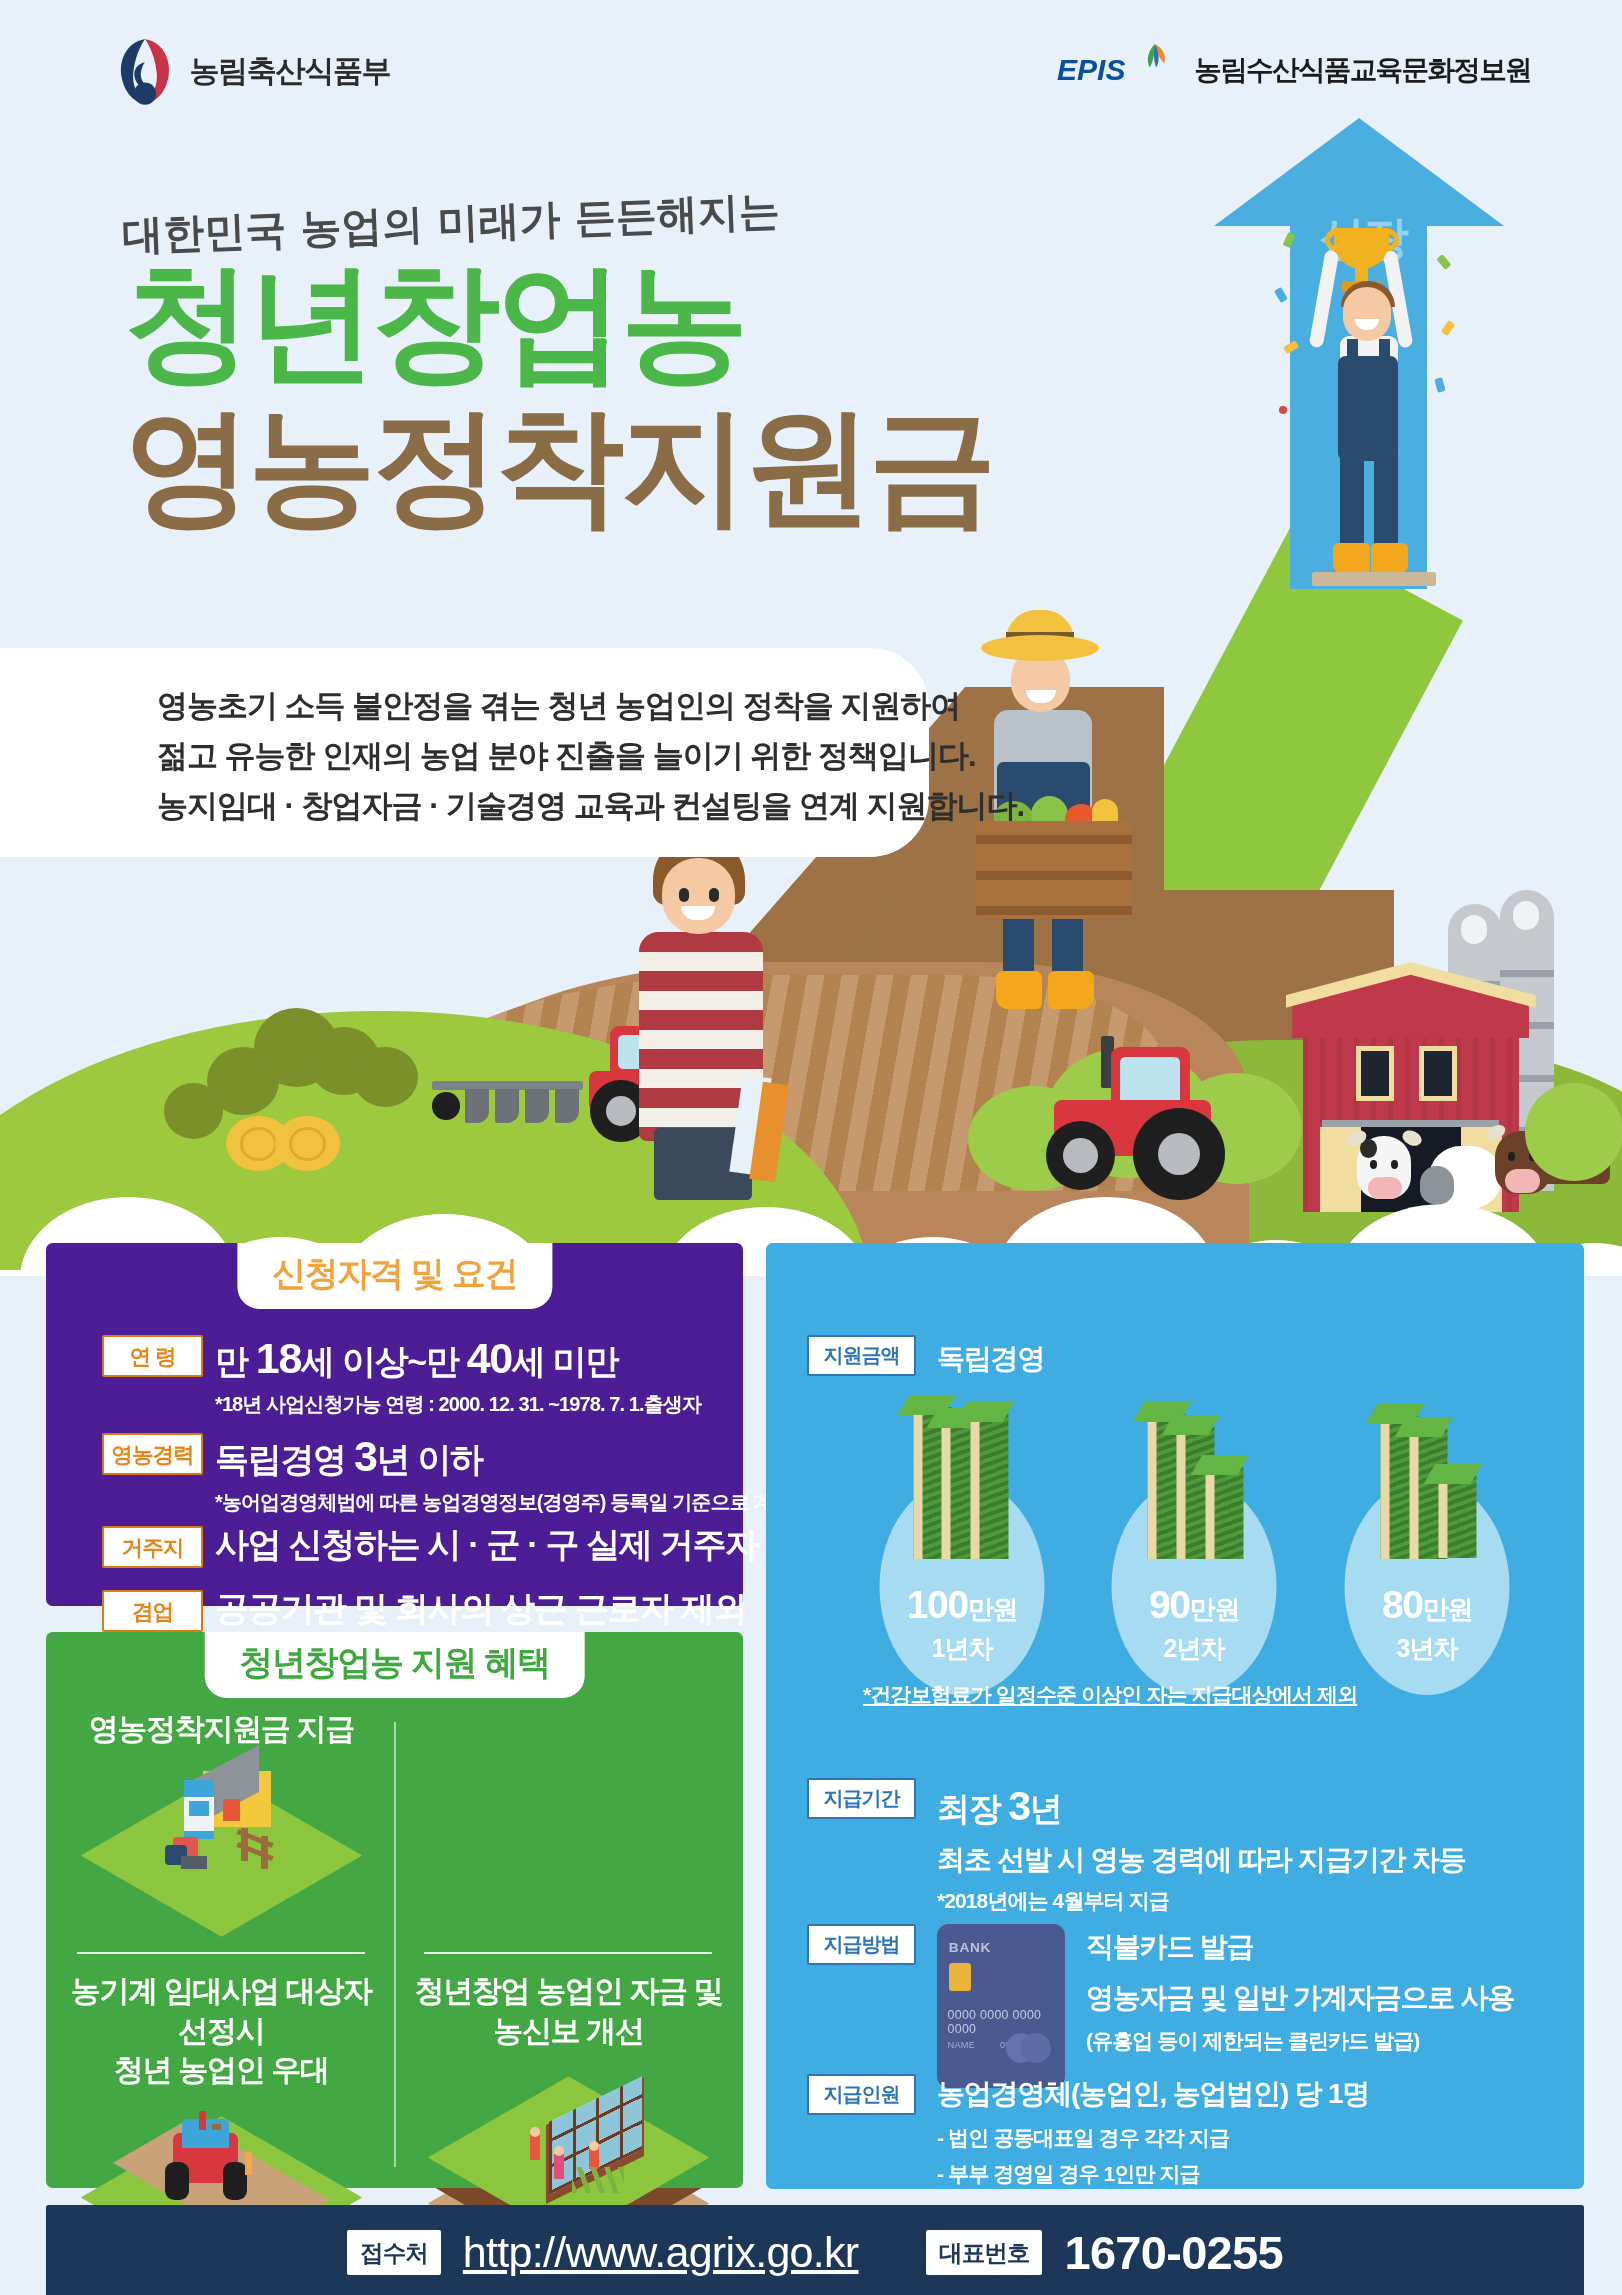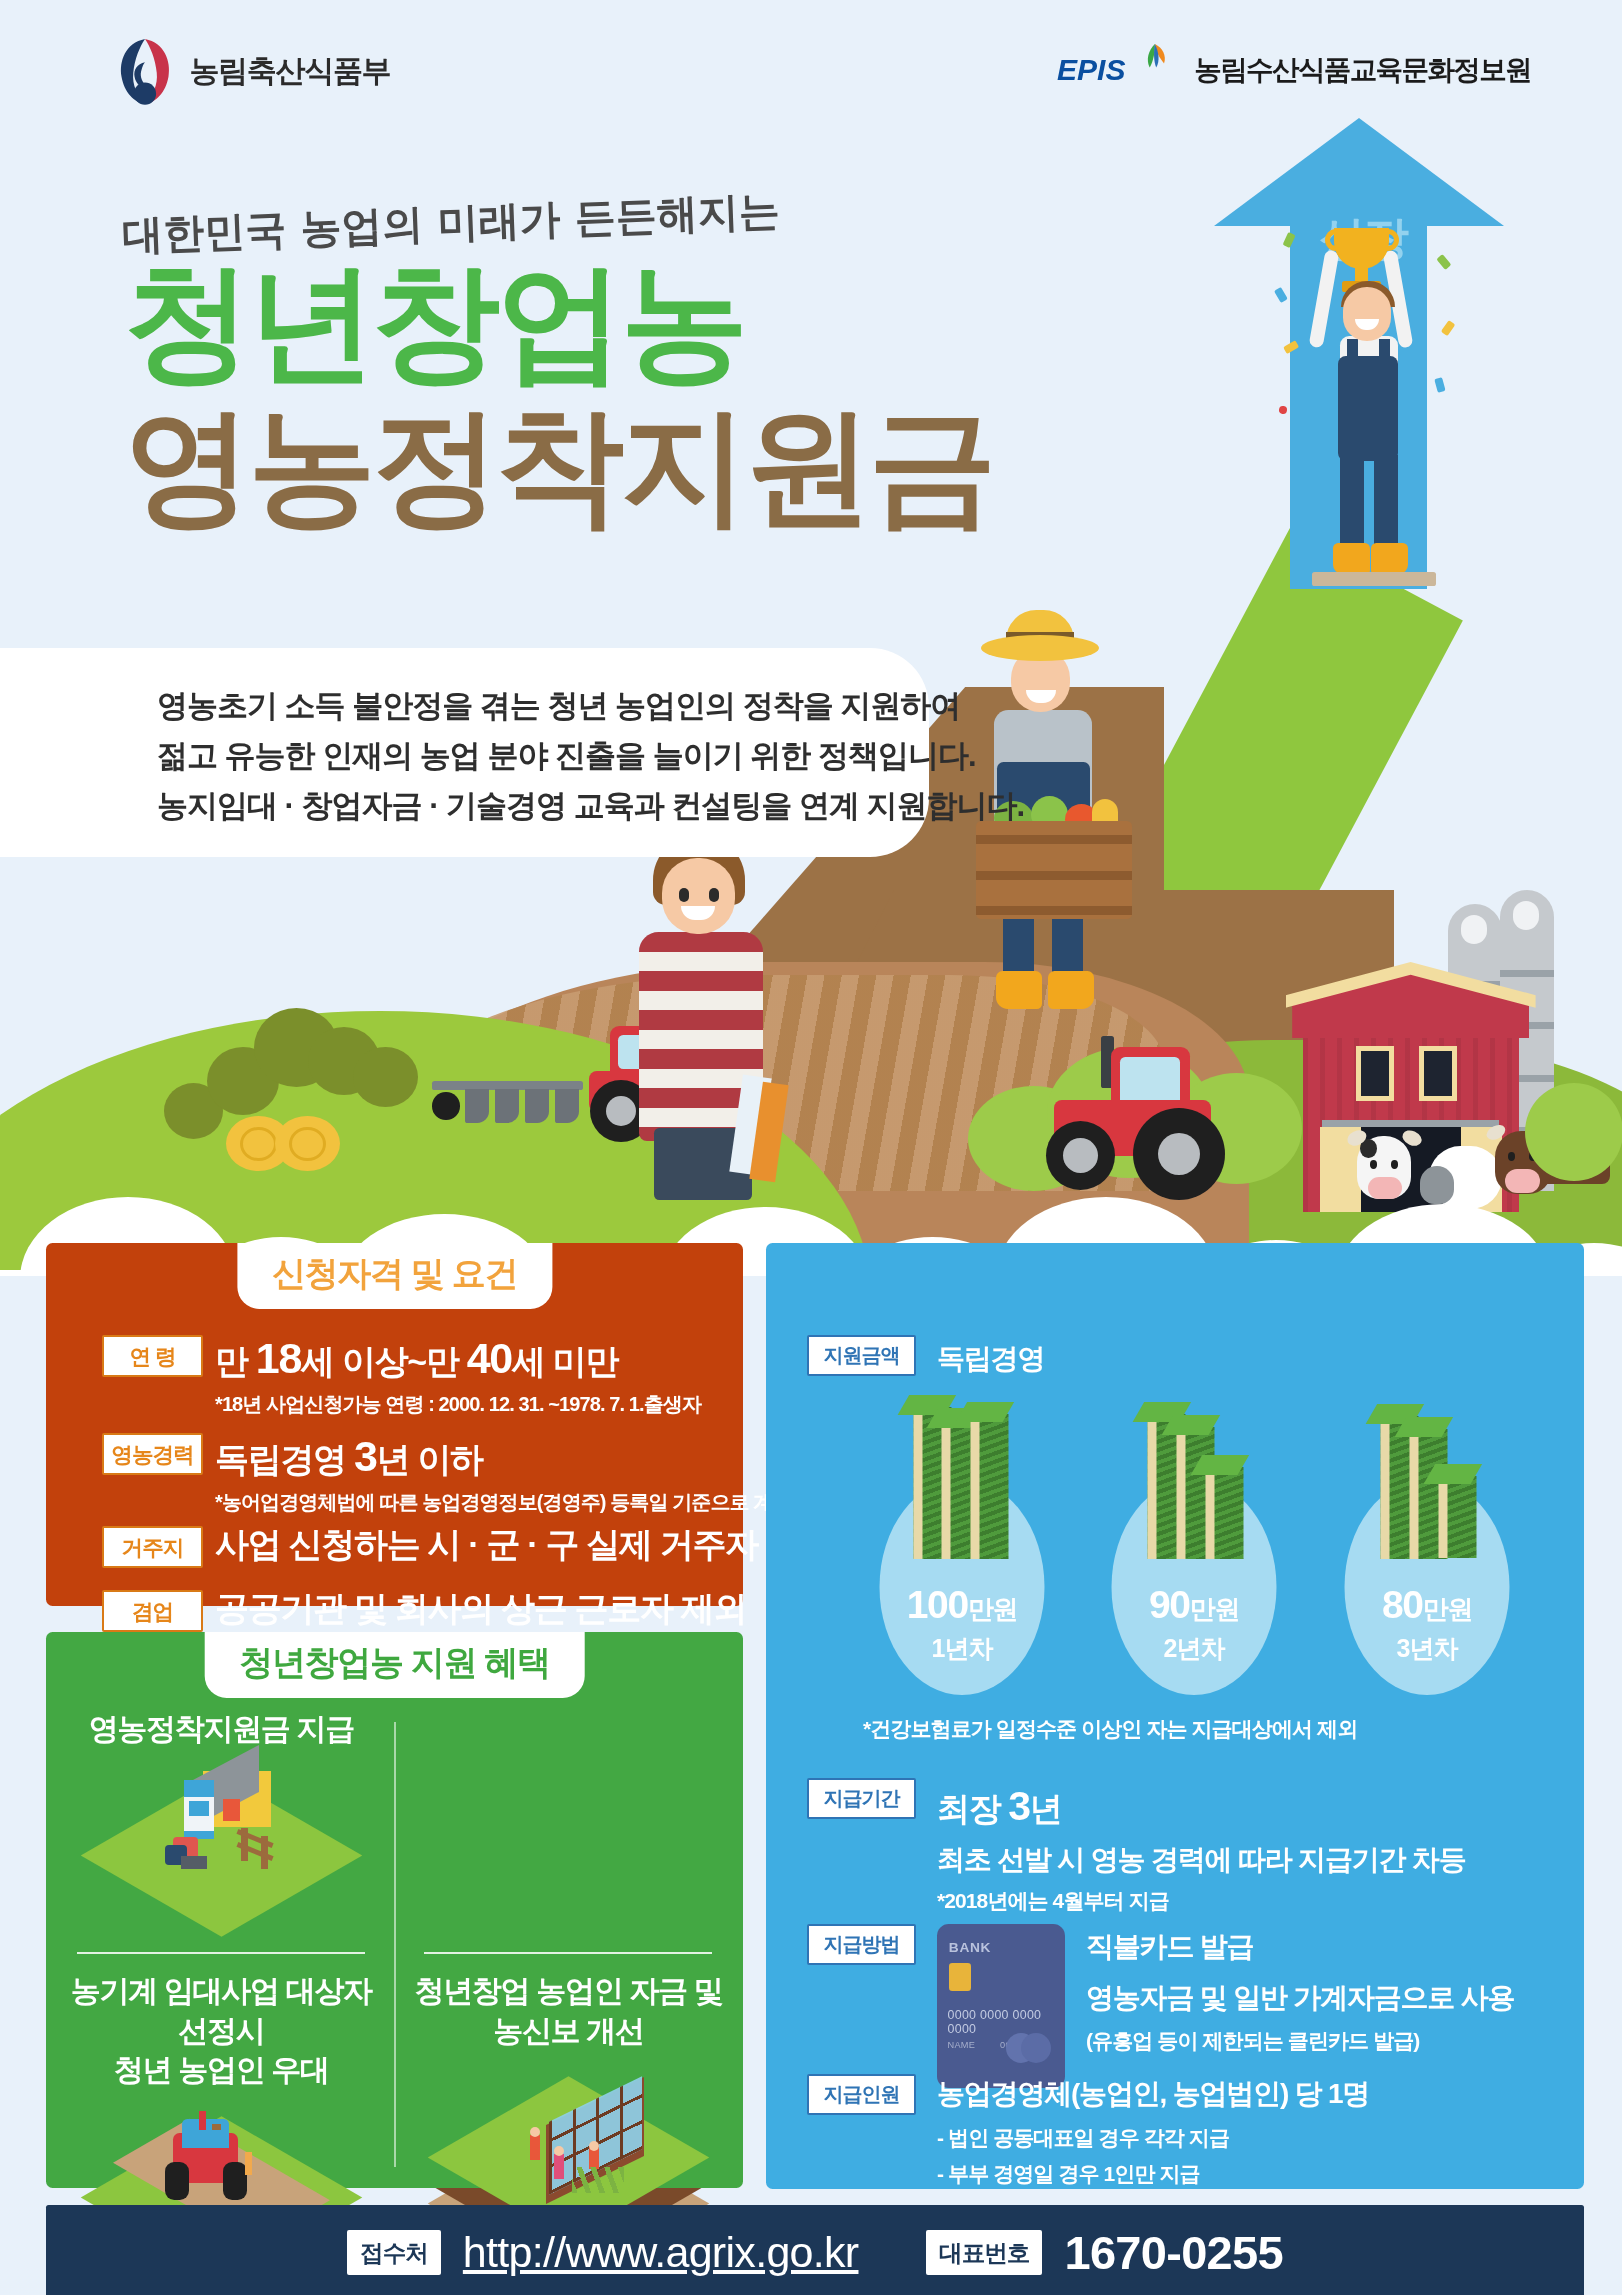--- a/index.html
+++ b/index.html
@@ -224,21 +224,21 @@
 
   .panel { position:absolute; border-radius:6.5px; }
   .panel-tab {
     position:absolute; top:0; left:50%; transform:translateX(-50%);
     background:#fff; border-radius:0 0 22px 22px;
     padding:7.9px 35px 11.8px;
     font-size:34px; font-weight:800; letter-spacing:-1.3px; white-space:nowrap;
   }
 
   
-  #panel-orange { left:46px; top:0px; width:697px; height:363px; background:#c2410c; }
+  #panel-orange { left:46px; top:0px; width:697px; height:363px; background:#4c1d95; }
   #panel-orange .panel-tab { color:#f2a33c; }
   .tag {
     display:inline-block; background:#fff; border:2px solid #d97a16;
     color:#e6861a; font-size:21.6px; font-weight:800; letter-spacing:-1px;
     padding:4.6px 0; width:101px; text-align:center; border-radius:2px;
     vertical-align:middle;
   }
   .orow { position:absolute; left:56px; display:flex; align-items:flex-start; gap:12px; }
   .orow .body { padding-top:1.3px; }
   .otitle { font-size:34px; font-weight:700; color:#fff; letter-spacing:-1.3px; line-height:1.05; white-space:nowrap; }
@@ -724,21 +724,21 @@
           <div class="bundle" style="left:80px;top:86px;height:82px;">
               <span class="band"></span>
               <span class="cap"></span>
             </div>
         </div>
         <div class="m-amount"><span>80</span><small>만원</small></div>
         <div class="m-year">3년차</div>
       </div>
     </div>
 
-    <div class="bnote" style="position:absolute;left:97px;top:472px;">*건강보험료가 일정수준 이상인 자는 지급대상에서 제외</div>
+    <div class="bnote" style="position:absolute;left:97px;top:438px;text-decoration:underline;">*건강보험료가 일정수준 이상인 자는 지급대상에서 제외</div>
 
     <div class="brow" style="top:535px;">
       <span class="btag">지급기간</span>
       <div>
         <div class="btitle">최장 <b>3</b>년</div>
         <div class="bsub" style="margin-top:5.2px;">최초 선발 시 영농 경력에 따라 지급기간 차등</div>
         <div class="bnote" style="margin-top:7.9px;">*2018년에는 4월부터 지급</div>
       </div>
     </div>
 

